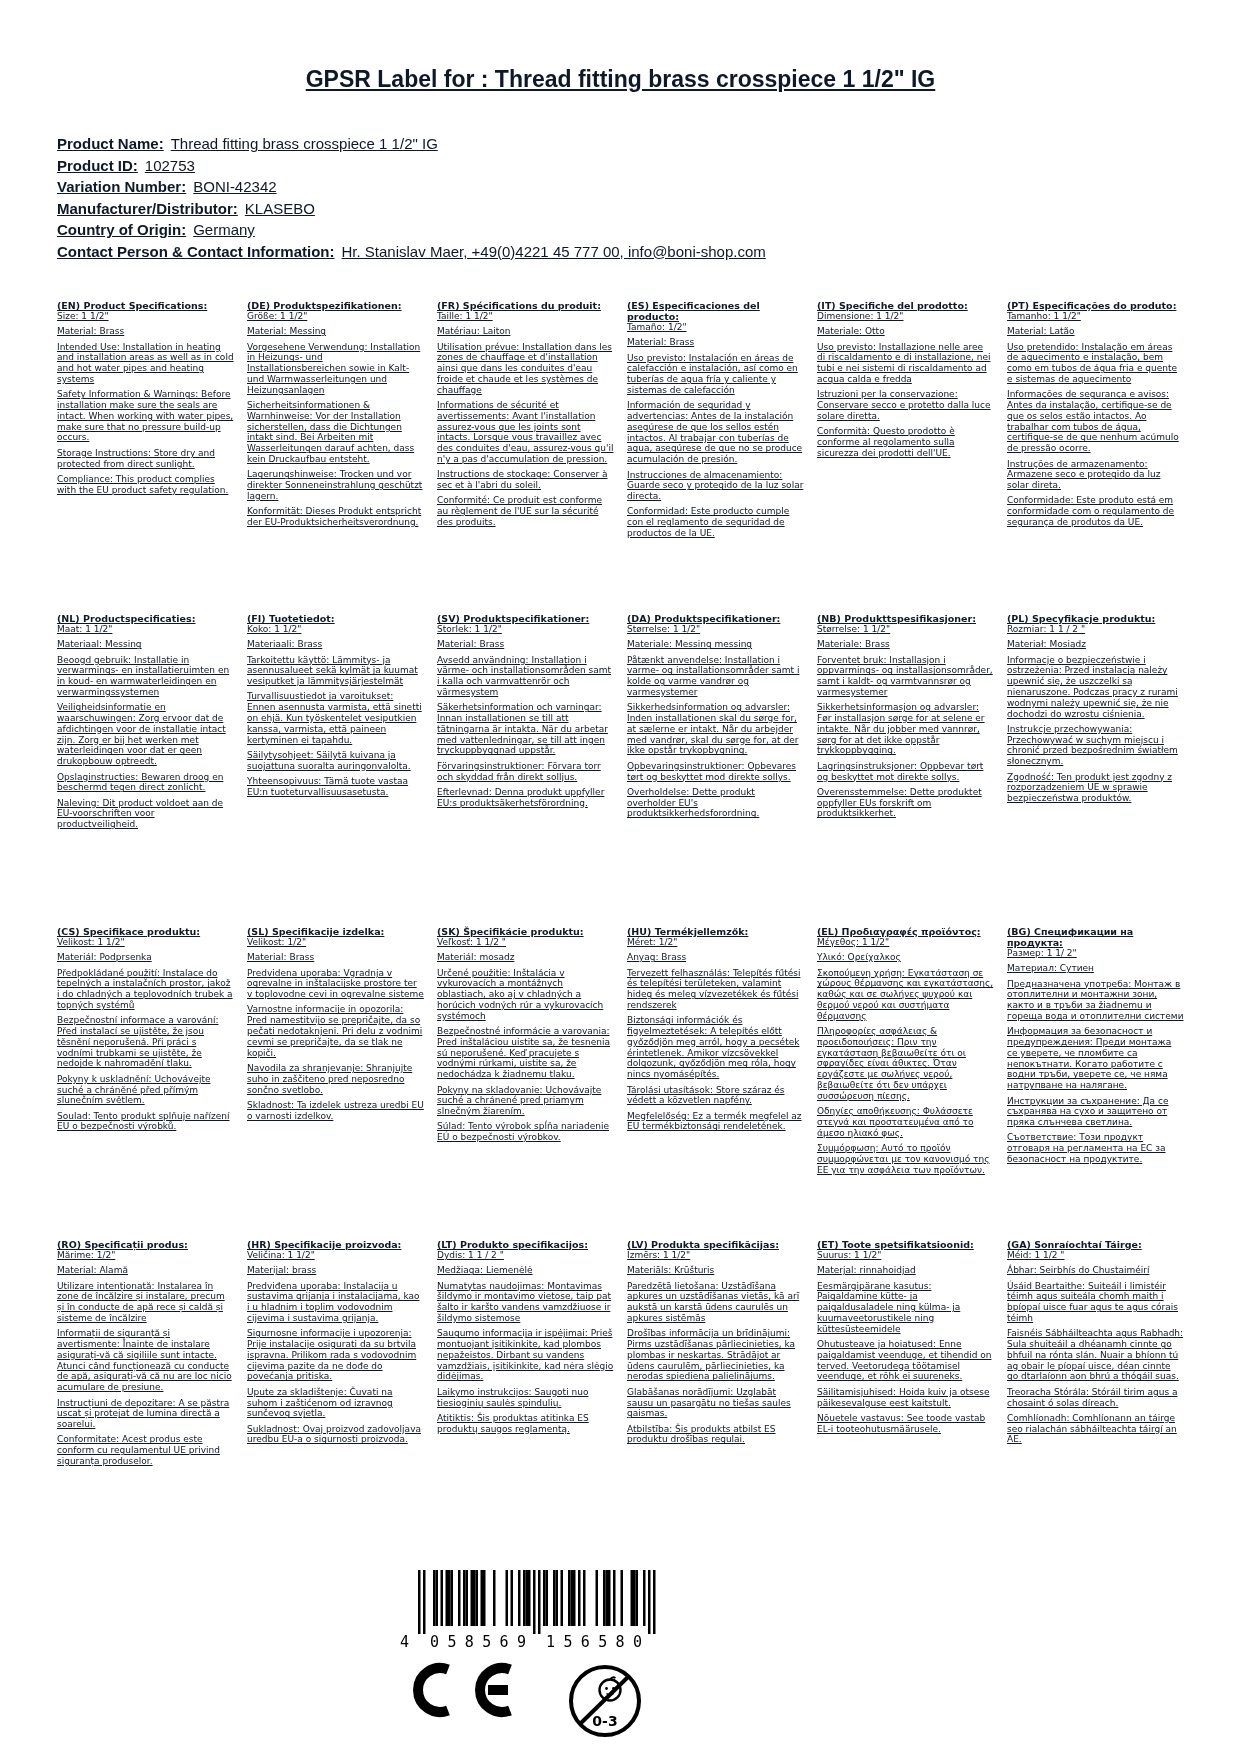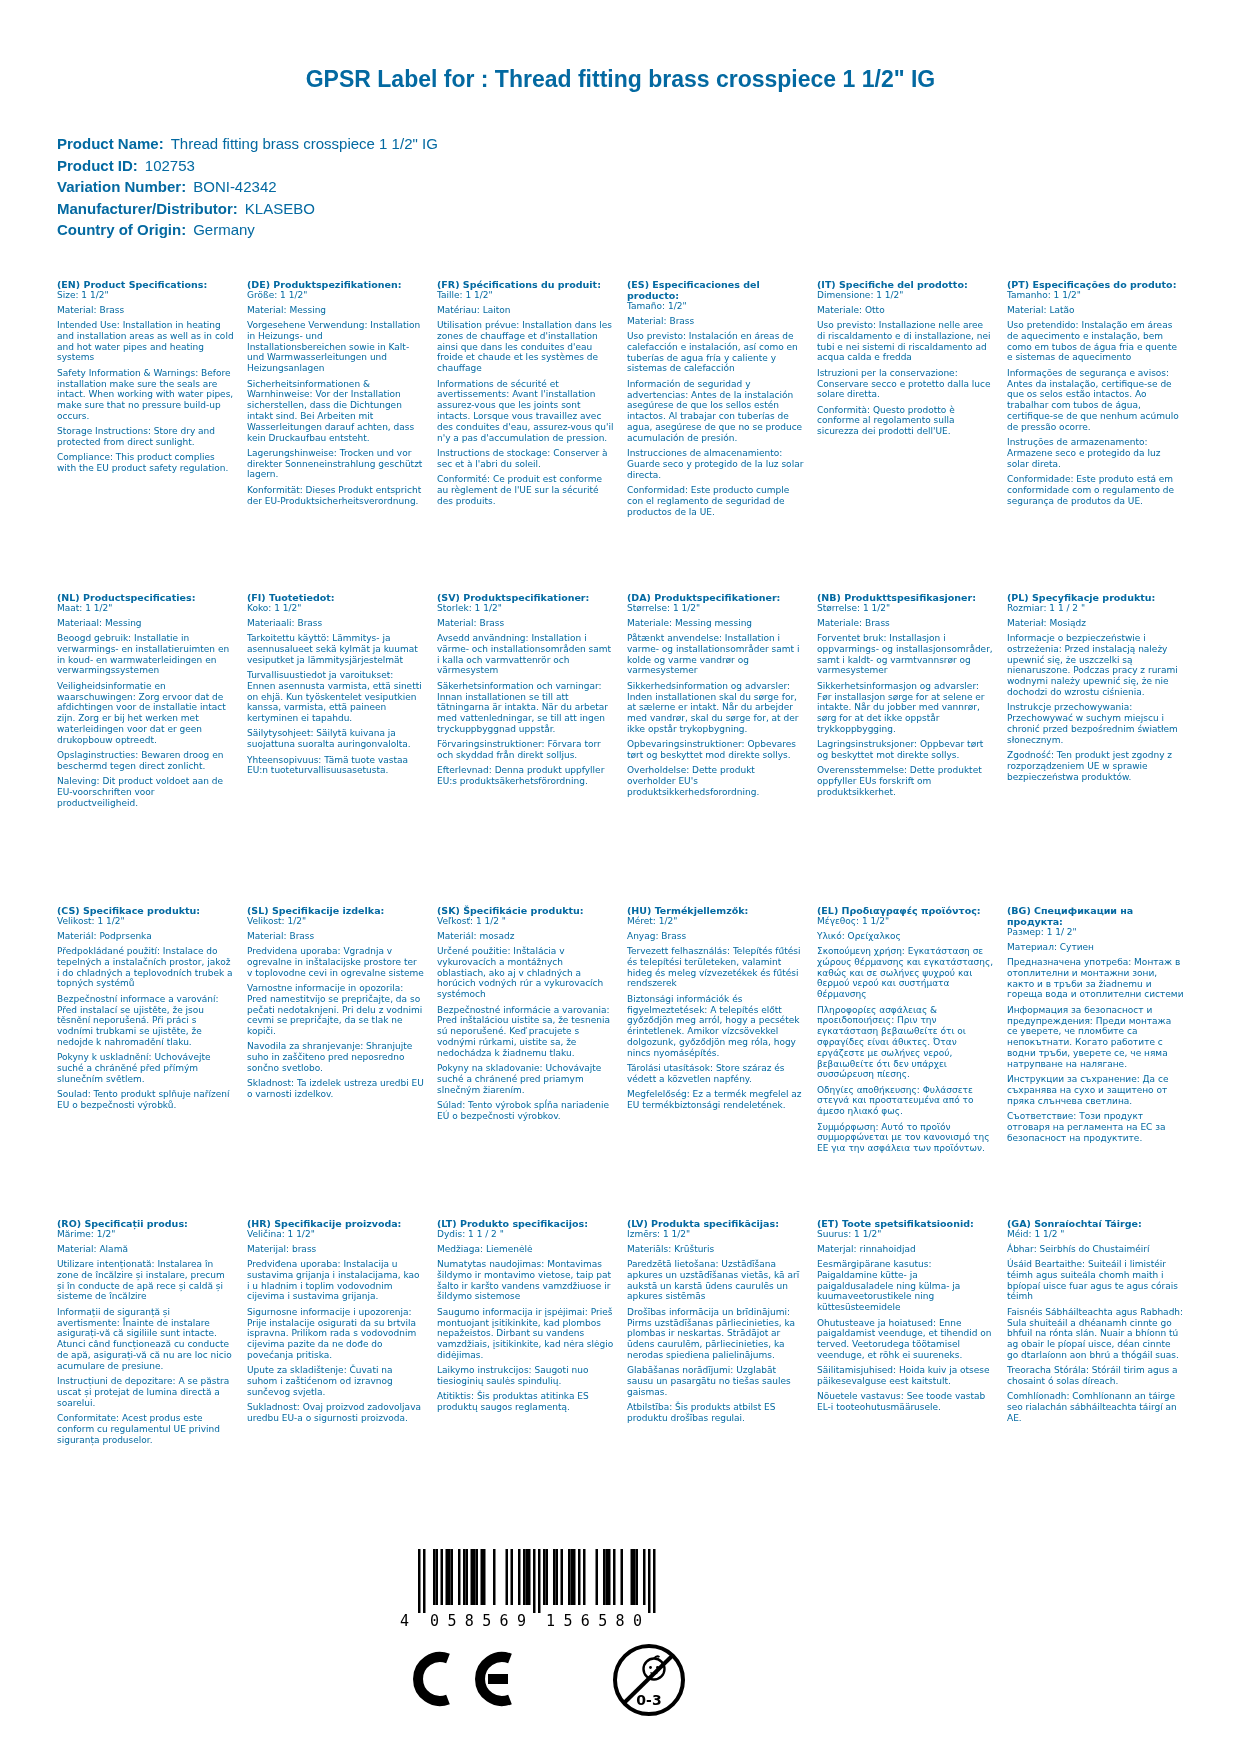--- a/index.html
+++ b/index.html
@@ -1,45 +1,46 @@
 <!DOCTYPE html>
 <html><head>
 <meta charset="utf-8">
 <style>
   html,body{margin:0;padding:0;background:#fff;}
-  .page{position:relative;width:1241px;height:1754px;background:#fff;color:#0369a1;overflow:hidden;}
+  .page{position:relative;width:1241px;height:1754px;background:#fff;color:#0f172a;overflow:hidden;text-decoration:underline;}
   .title{font-family:"Liberation Sans",sans-serif;font-weight:bold;font-size:23px;text-align:center;padding-top:66px;}
   .info{margin:40px 0 0 57px;font-family:"Liberation Sans",sans-serif;font-size:15px;line-height:21.5px;}
   .info-row{white-space:nowrap;}
   .info-label{font-weight:bold;}
   .info-value{margin-left:7px;}
   .grid{display:grid;grid-template-columns:repeat(6,1fr);column-gap:13px;margin:38px 57px 0 57px;font-family:"DejaVu Sans",sans-serif;}
   .cell{font-size:9px;line-height:10.8px;min-height:313px;}
   .cell-h{font-size:9.5px;font-weight:bold;line-height:11px;}
   .cell p{margin:4.5px 0 0 0;}
   .cell p.first{margin-top:0;}
   .barcode-wrap{margin:18px 0 0 388px;width:300px;}
   .barcode-digits{font-family:"DejaVu Sans Mono",monospace;}
-  .marks{display:flex;align-items:center;margin:10px 10px 0 404px;gap:88px;height:78px;}
+  .marks{display:flex;align-items:flex-start;margin:10px 10px 0 404px;gap:44px;height:78px;}
   .ce{margin-bottom:2px;}
   svg{display:block;}
 </style>
 </head>
 <body>
 
 <div class="page">
 
   <div class="title">GPSR Label for : Thread fitting brass crosspiece 1 1/2" IG</div>
 
   <div class="info">
       <div class="info-row"><span class="info-label">Product Name:</span><span class="info-value">Thread fitting brass crosspiece 1 1/2" IG</span></div>
       <div class="info-row"><span class="info-label">Product ID:</span><span class="info-value">102753</span></div>
       <div class="info-row"><span class="info-label">Variation Number:</span><span class="info-value">BONI-42342</span></div>
       <div class="info-row"><span class="info-label">Manufacturer/Distributor:</span><span class="info-value">KLASEBO</span></div>
       <div class="info-row"><span class="info-label">Country of Origin:</span><span class="info-value">Germany</span></div>
+      <div class="info-row"><span class="info-label">Contact Person &amp; Contact Information:</span><span class="info-value">Hr. Stanislav Maer, +49(0)4221 45 777 00, info@boni-shop.com</span></div>
     </div>
 
   <div class="grid">
       <div class="cell">
         <div class="cell-h">(EN) Product Specifications:</div>
         <p class="first">Size: 1 1/2"</p>
         <p>Material: Brass</p>
         <p>Intended Use: Installation in heating and installation areas as well as in cold and hot water pipes and heating systems</p>
         <p>Safety Information &amp; Warnings: Before installation make sure the seals are intact. When working with water pipes, make sure that no pressure build-up occurs.</p>
         <p>Storage Instructions: Store dry and protected from direct sunlight.</p>

